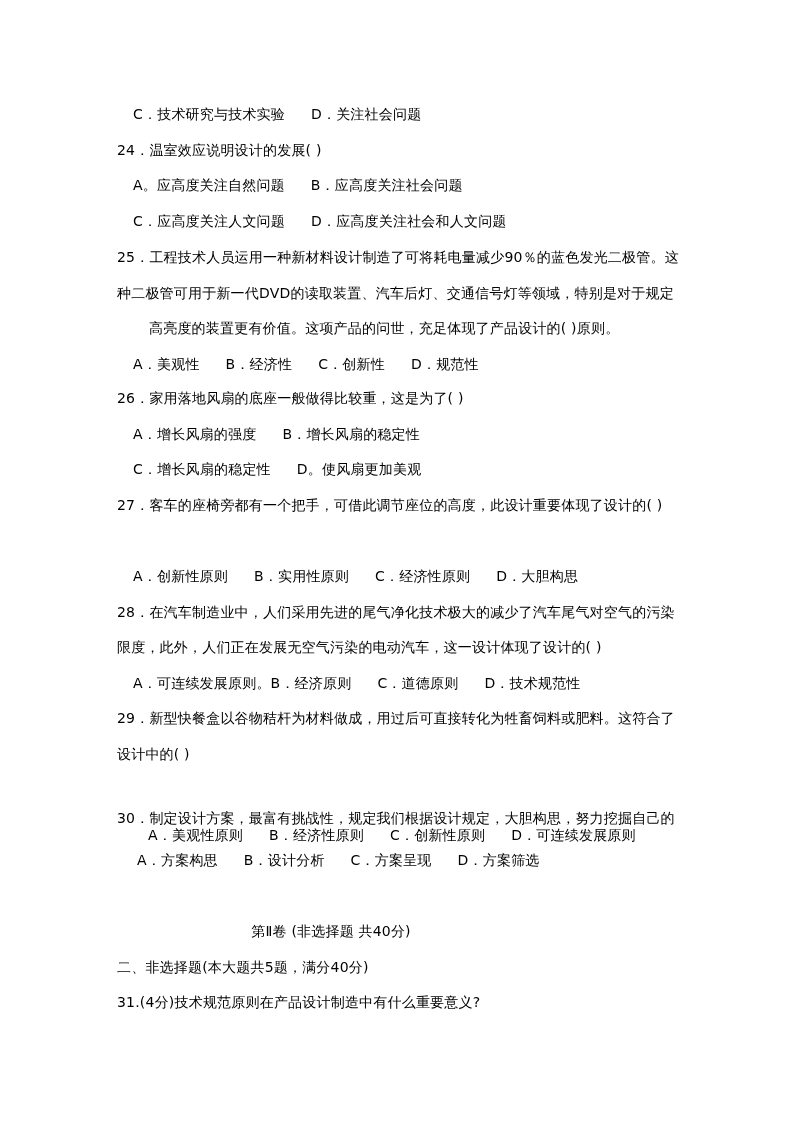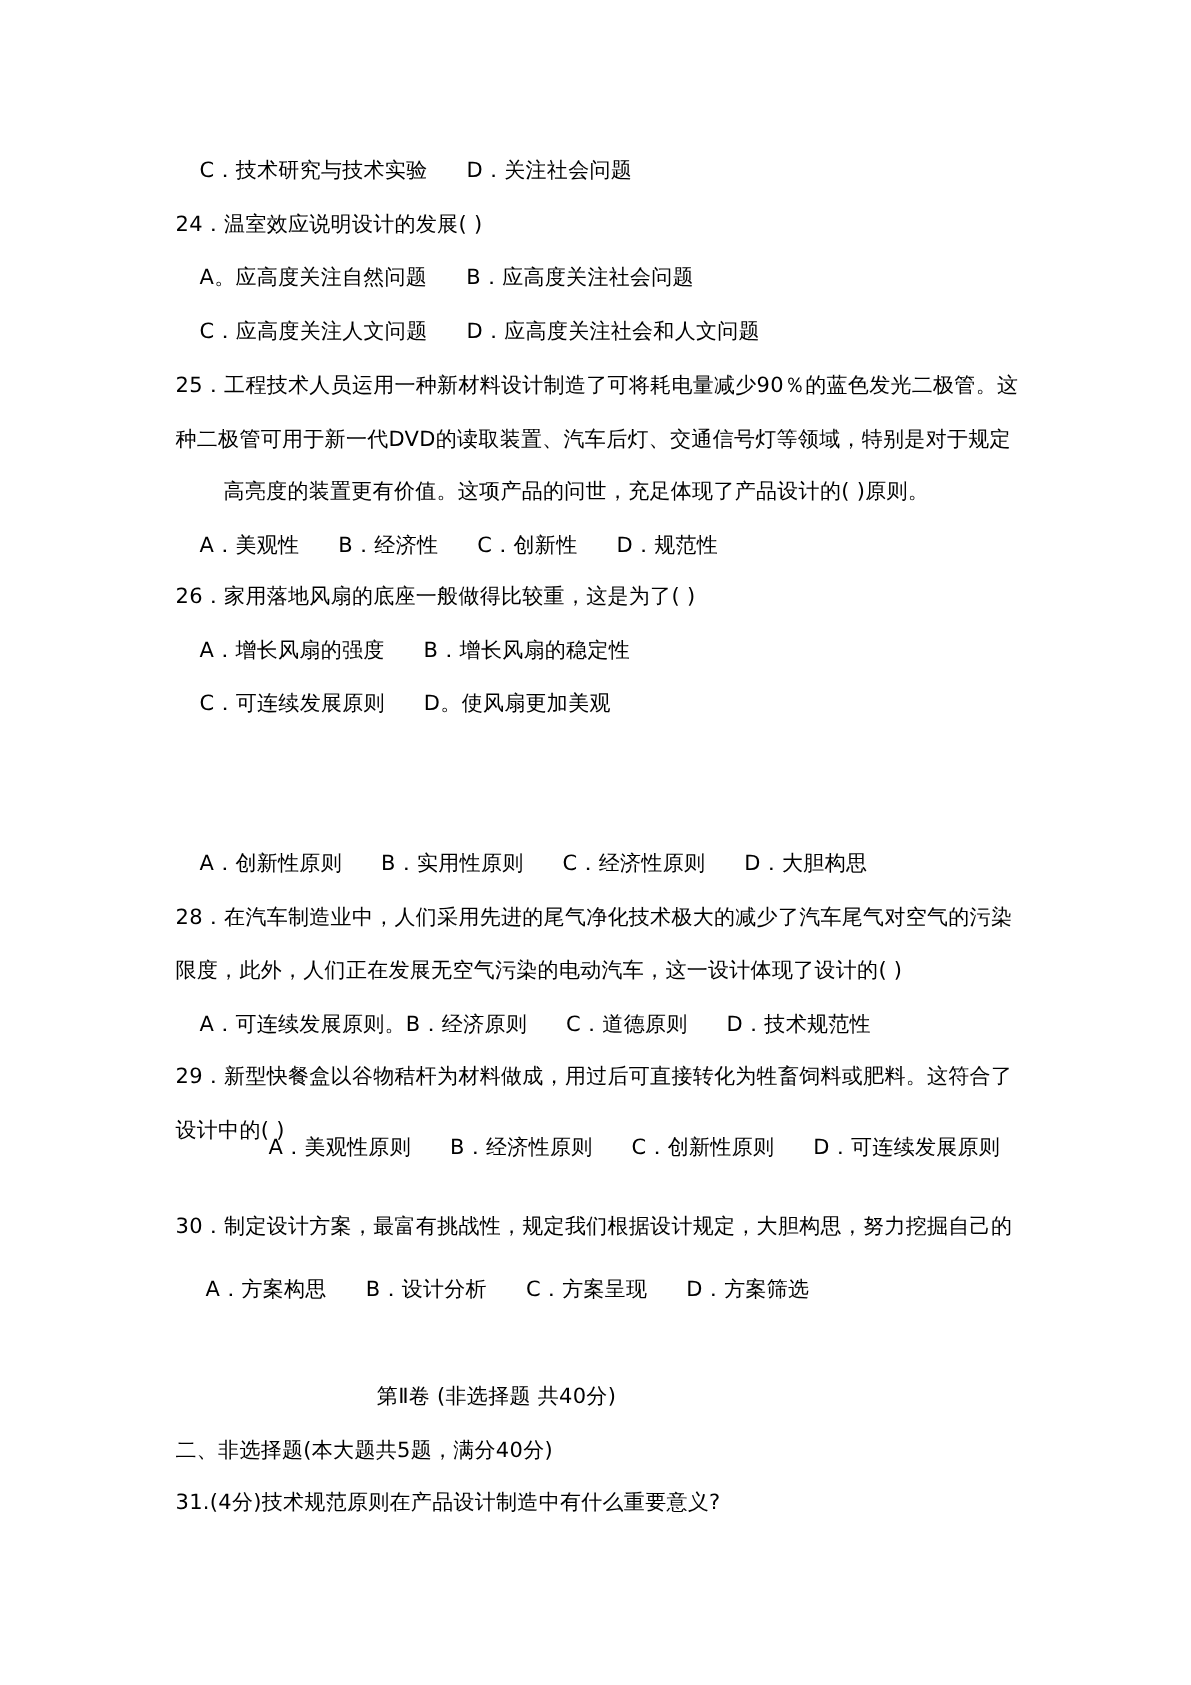--- a/index.html
+++ b/index.html
@@ -63,36 +63,37 @@
   <div class="line" style="top:319px;margin-left:32px;">高亮度的装置更有价值。这项产品的问世，充足体现了产品设计的(      )原则。</div>
   <div class="line indent" style="top:355px;">
     <span class="opt">A．美观性</span><span class="opt">B．经济性</span><span class="opt">C．创新性</span><span class="opt">D．规范性</span>
   </div>
 
   <div class="line" style="top:389px;">26．家用落地风扇的底座一般做得比较重，这是为了(      )</div>
   <div class="line indent" style="top:425px;">
     <span class="opt">A．增长风扇的强度</span><span class="opt">B．增长风扇的稳定性</span>
   </div>
   <div class="line indent" style="top:460px;">
-    <span class="opt">C．可连续发展原则</span><span class="opt">D。使风扇更加美观</span>
+    <span class="opt">C．增长风扇的稳定性</span><span class="opt">D。使风扇更加美观</span>
   </div>
 
+  <div class="line" style="top:496px;">27．客车的座椅旁都有一个把手，可借此调节座位的高度，此设计重要体现了设计的(      )</div>
   <div class="line indent" style="top:567px;">
     <span class="opt">A．创新性原则</span><span class="opt">B．实用性原则</span><span class="opt">C．经济性原则</span><span class="opt">D．大胆构思</span>
   </div>
 
   <div class="line" style="top:603px;">28．在汽车制造业中，人们采用先进的尾气净化技术极大的减少了汽车尾气对空气的污染</div>
   <div class="line" style="top:638px;">限度，此外，人们正在发展无空气污染的电动汽车，这一设计体现了设计的(      )</div>
   <div class="line indent" style="top:674px;">
     <span class="opt">A．可连续发展原则。B．经济原则</span><span class="opt">C．道德原则</span><span class="opt">D．技术规范性</span>
   </div>
 
   <div class="line" style="top:709px;">29．新型快餐盒以谷物秸杆为材料做成，用过后可直接转化为牲畜饲料或肥料。这符合了</div>
   <div class="line" style="top:745px;">设计中的(      )</div>
-  <div class="line indent2" style="top:756px;margin-left:31px;">
+  <div class="line indent2" style="top:826px;">
     <span class="opt">A．美观性原则</span><span class="opt">B．经济性原则</span><span class="opt">C．创新性原则</span><span class="opt">D．可连续发展原则</span>
   </div>
 
   <div class="line" style="top:809px;">30．制定设计方案，最富有挑战性，规定我们根据设计规定，大胆构思，努力挖掘自己的</div>
   <div class="line" style="top:851px;margin-left:20px;">
     <span class="opt">A．方案构思</span><span class="opt">B．设计分析</span><span class="opt">C．方案呈现</span><span class="opt">D．方案筛选</span>
   </div>
 
   <div class="line center" style="top:922px;">
     <span>第Ⅱ卷  (非选择题  共40分)</span>

